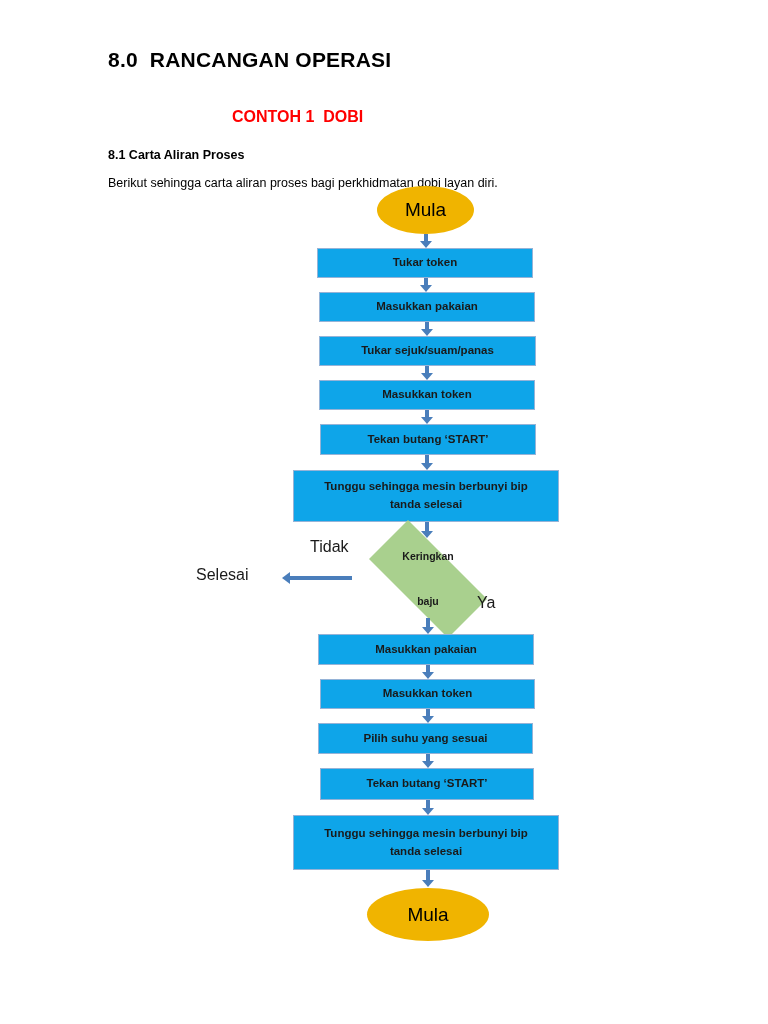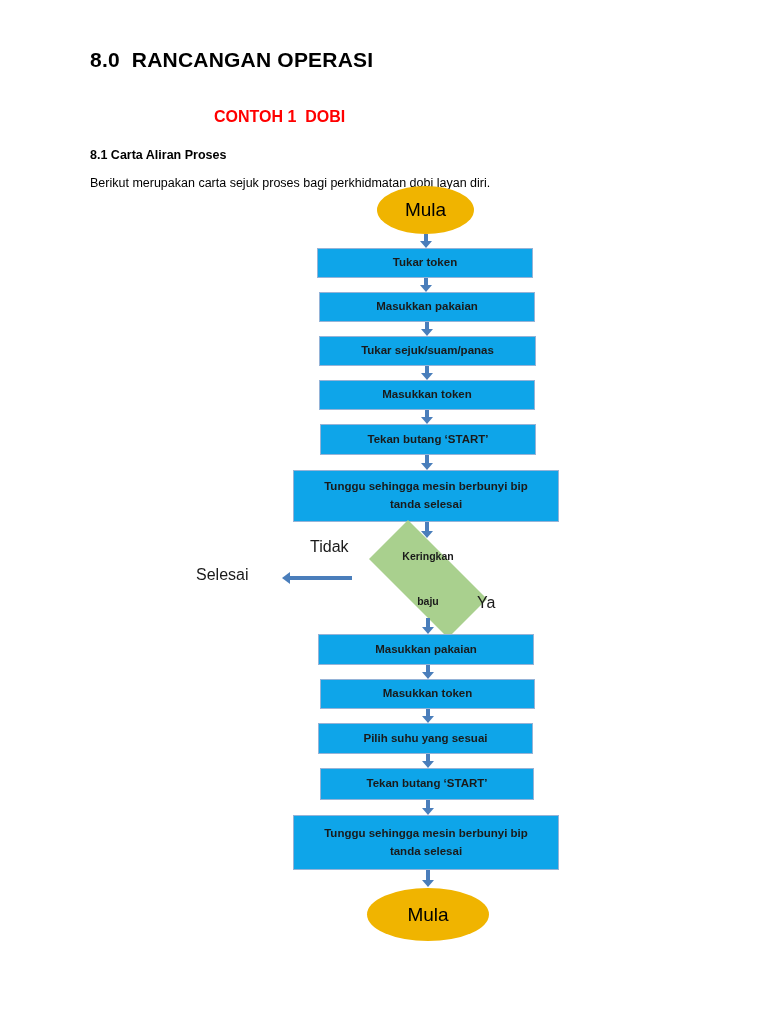--- a/index.html
+++ b/index.html
@@ -12,21 +12,21 @@
     height: 1024px;
     position: relative;
     font-family: "Liberation Sans", sans-serif;
     color: #000000;
     overflow: hidden;
   }
 
   
   .doc-head {
     position: absolute;
-    left: 90px;
+    left: 108px;
     top: 48px;
     width: 600px;
   }
   .title-main {
     font-size: 21px;
     font-weight: bold;
     letter-spacing: 0.2px;
     color: #000000;
     margin: 0;
     white-space: pre;
@@ -156,21 +156,21 @@
     white-space: pre;
   }
 </style>
 </head>
 <body>
 
 <div class="doc-head">
   <div class="title-main">8.0  RANCANGAN OPERASI</div>
   <div class="title-sub">CONTOH 1  DOBI</div>
   <div class="section-head">8.1 Carta Aliran Proses</div>
-  <div class="section-text">Berikut merupakan carta sejuk proses bagi perkhidmatan dobi layan diri.</div>
+  <div class="section-text">Berikut sehingga carta aliran proses bagi perkhidmatan dobi layan diri.</div>
 </div>
 
 <div class="flow">
 
   <div class="node term" style="left:377px; top:186px; width:97px; height:48px;">
     <span>Mula</span>
   </div>
 
   <div class="arrow-down" style="left:420px; top:234px; height:14px;">
     <div class="stem" style="height:7px;"></div>

